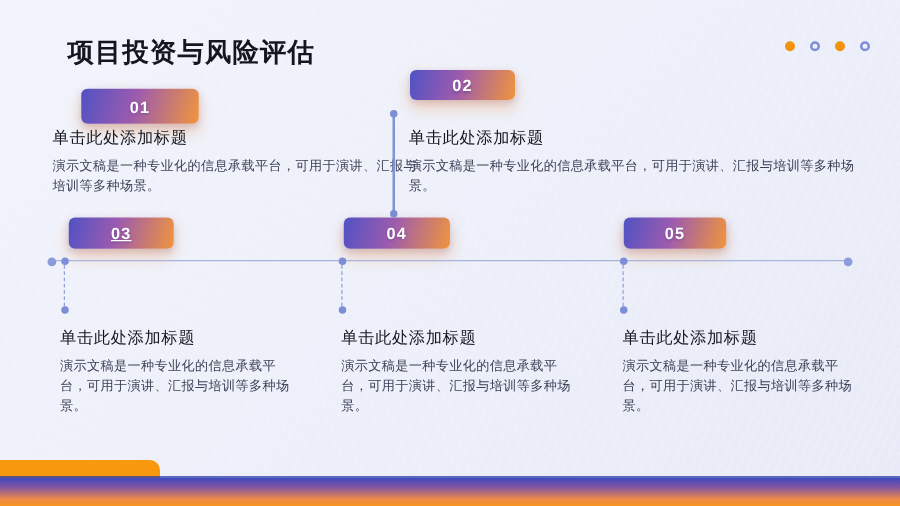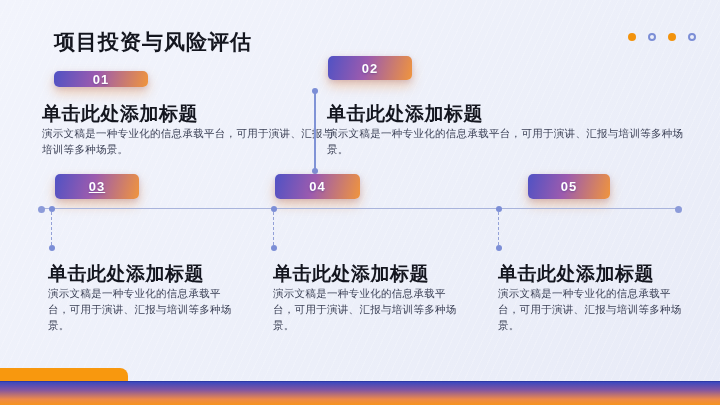--- a/index.html
+++ b/index.html
@@ -23,27 +23,27 @@
   .pdot.outline{border:2px solid var(--dot,#7c8ed6); background:transparent;}
 
   .badge{
     position:absolute; height:25px; border-radius:5px;
     background:linear-gradient(105deg, var(--badge_gradient_start,#5052c4) 0%, var(--badge_gradient_mid,#9c5bae) 45%, var(--badge_gradient_end,#f0953d) 100%);
     color:#fff; font-weight:bold; font-size:13px; letter-spacing:1px;
     display:flex; align-items:center; justify-content:center;
     text-shadow:0 1px 2px rgba(60,50,140,.45);
     box-shadow:0 6px 12px rgba(235,140,60,.38), 0 2px 5px rgba(90,85,200,.22);
   }
-  .b1{left:54px; top:71px; width:94px; height:16px;}
+  .b1{left:65px; top:71px; width:94px; height:28px;}
   .b2{left:328px; top:56px; width:84px; height:24px;}
   .b3{left:55px; top:174px; width:84px;text-decoration:underline;}
   .b4{left:275px; top:174px; width:85px;}
-  .b5{left:499px; top:174px; width:82px;margin-left:29px;}
+  .b5{left:499px; top:174px; width:82px;}
 
-  .head{position:absolute; font-size:19px; font-weight:bold; color:var(--heading_text,#14161f); letter-spacing:.5px;text-align:center;}
+  .head{position:absolute; font-size:13px; font-weight:normal; color:var(--heading_text,#14161f); letter-spacing:.5px;text-align:center;}
   .body{position:absolute; font-size:10.5px; line-height:16px; color:var(--body_text,#3c4156); letter-spacing:.3px;}
 
   .h1c{left:42px; top:101px;} .bo1{left:42px; top:125px; width:296px;}
   .h2c{left:327px; top:101px;} .bo2{left:327px; top:125px; width:375px;}
   .h3c{left:48px; top:261px;} .bo3{left:48px; top:285px; width:186px;}
   .h4c{left:273px; top:261px;} .bo4{left:273px; top:285px; width:186px;}
   .h5c{left:498px; top:261px;} .bo5{left:498px; top:285px; width:186px;}
 
   .tl-line{position:absolute; left:41px; top:208px; width:637px; height:1.4px; background:var(--timeline,#a9b4dc);}
   .tdot{position:absolute; width:6px; height:6px; border-radius:50%; background:var(--dot,#7c8ed6);}

